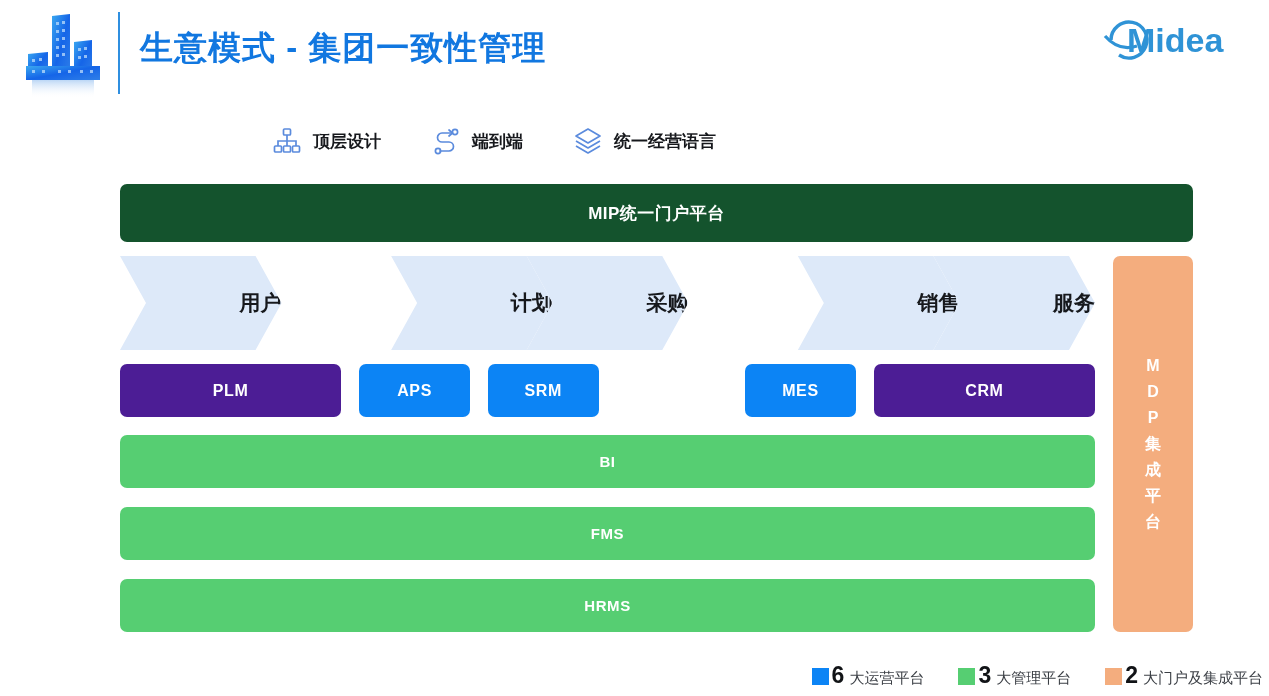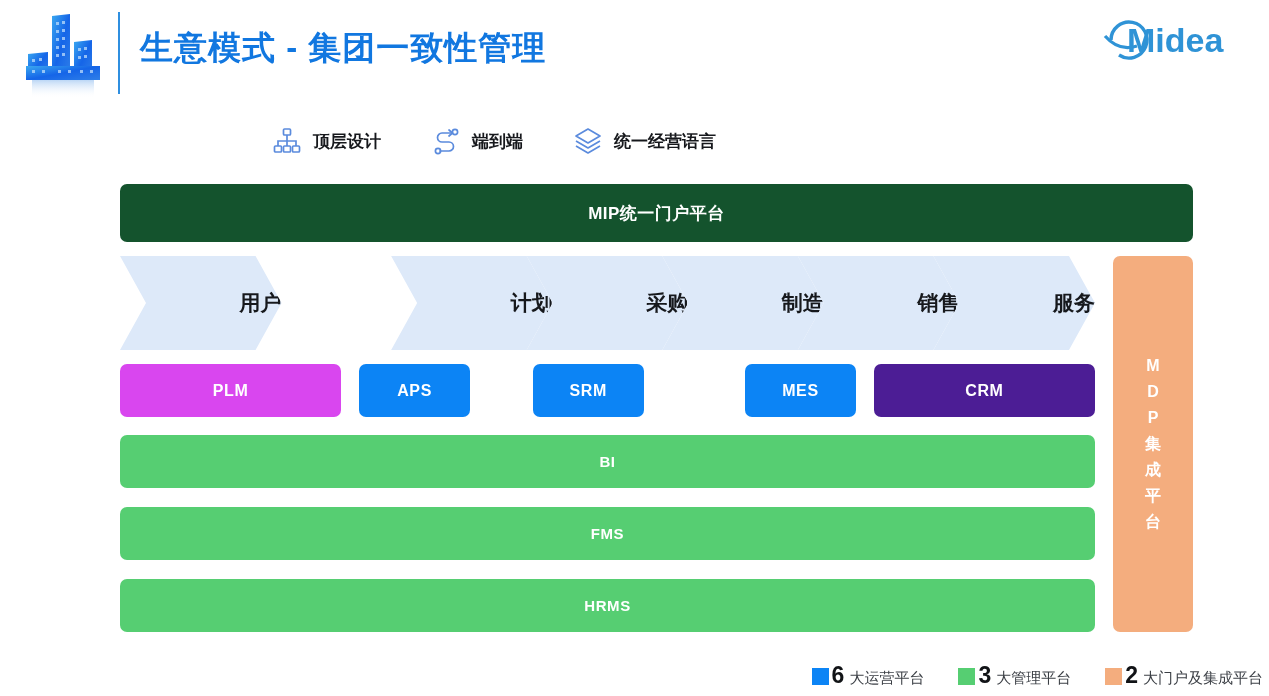--- a/index.html
+++ b/index.html
@@ -333,39 +333,36 @@
   <div class="chevron-row">
       <div class="chevron" style="left: 0px; width: 161.571px; background: rgb(221, 233, 249);">
         <span class="chevron-label">用户</span>
       </div>
       <div class="chevron" style="left: 271.143px; width: 161.571px; background: rgb(221, 233, 249);">
         <span class="chevron-label">计划</span>
       </div>
       <div class="chevron" style="left: 406.714px; width: 161.571px; background: rgb(221, 233, 249);">
         <span class="chevron-label">采购</span>
       </div>
-      <div class="chevron" style="left: 542.286px; width: 161.571px; background: rgb(221, 233, 249);">
-        <span class="chevron-label">制造</span>
-      </div>
       <div class="chevron" style="left: 677.857px; width: 161.571px; background: rgb(221, 233, 249);">
         <span class="chevron-label">销售</span>
       </div>
       <div class="chevron" style="left: 813.429px; width: 161.571px; background: rgb(221, 233, 249);">
         <span class="chevron-label">服务</span>
       </div>
     </div>
 
   <div class="apps-row">
-      <div class="app-box" style="left: 0px; width: 221.25px; background: #d946ef;">
+      <div class="app-box" style="left: 0px; width: 221.25px; background: #4c1d95;">
         <span class="app-label">PLM</span>
       </div>
       <div class="app-box" style="left: 239.25px; width: 110.625px; background: rgb(12, 132, 245);">
         <span class="app-label">APS</span>
       </div>
-      <div class="app-box" style="left: 367.875px; width: 110.625px; background: rgb(12, 132, 245); margin-left: 45px;">
+      <div class="app-box" style="left: 367.875px; width: 110.625px; background: rgb(12, 132, 245);">
         <span class="app-label">SRM</span>
       </div>
       <div class="app-box" style="left: 625.125px; width: 110.625px; background: rgb(12, 132, 245);">
         <span class="app-label">MES</span>
       </div>
       <div class="app-box" style="left: 753.75px; width: 221.25px; background: #4c1d95;">
         <span class="app-label">CRM</span>
       </div>
     </div>
 

